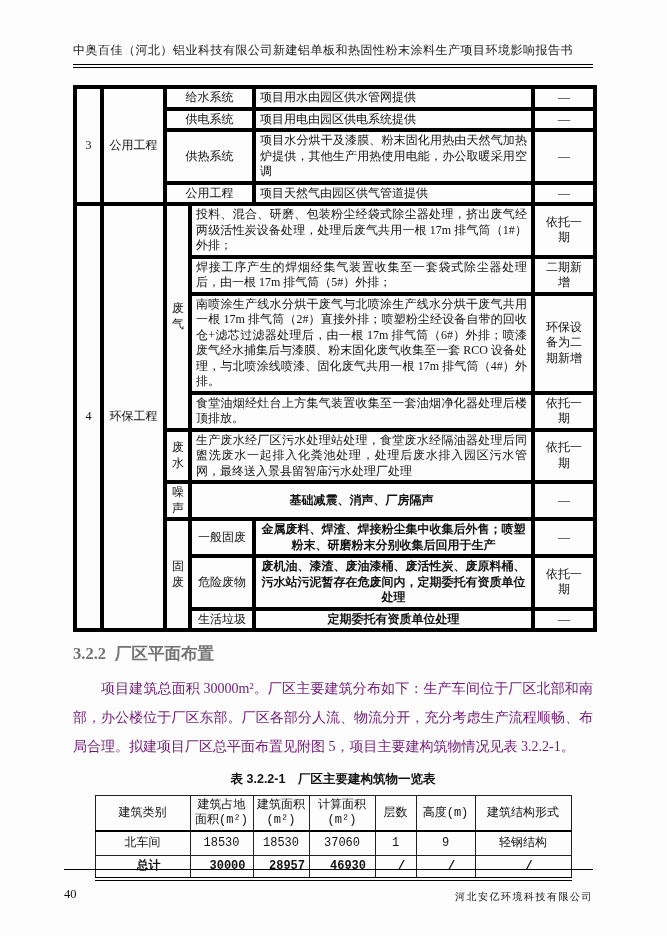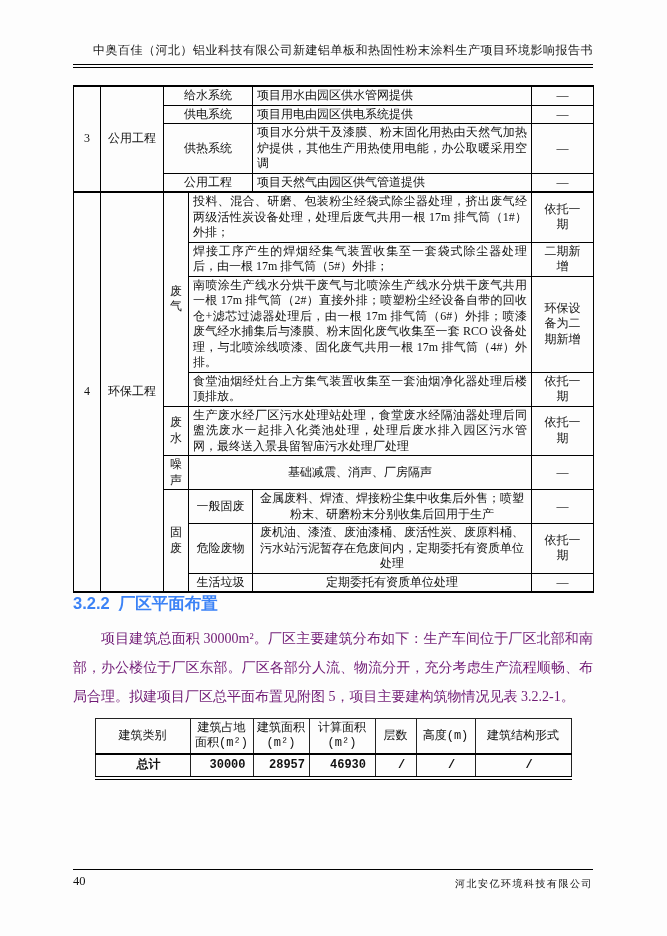--- a/index.html
+++ b/index.html
@@ -10,59 +10,59 @@
     margin: 0 auto;
     background: #fdfdfd;
     font-family: "Liberation Serif", "DejaVu Serif", serif;
     color: #111;
     overflow: hidden;
   }
   .content { padding: 42px 74px 0 73px; }
 
   
   .doc-header {
-    text-align: right;
+    text-align: left;
     font-size: 12px;
     letter-spacing: 0.5px;
     color: #1a1a1a;
     padding-bottom: 5px;
     border-bottom: 4px double #000;
     margin-bottom: 17px;
   }
 
   
   table { border-collapse: collapse; }
   .t1 {
     width: 520px;
     table-layout: fixed;
     font-size: 12px;
     line-height: 15.5px;
     border: 1px solid #000;
     border-top: 2px solid #000;
     border-bottom: 2.5px solid #000;
   }
   .t1 td {
-    border: 1px solid #000000;
+    border: 4px solid #000000;
     padding: 1px 4px;
     vertical-align: middle;
     text-align: center;
   }
   .t1 td.txt { text-align: justify; text-justify: inter-character; }
-  .t1 td.ctr { text-align: center; }
+  .t1 td.ctr { text-align: center; font-weight: bold; }
   .t1 tr.sec4-start td { border-top: 2px solid #000; }
   .t1 .narrow { padding: 1px 5px; }
   .t1 .status { padding: 1px 7px; }
 
   
   .sec-heading {
-    margin-top: 0;
-    font-family: Liberation Sans, sans-serif;
+    margin-top: 11px;
+    font-family: Liberation Serif, serif;
     font-weight: bold;
     font-size: 16.5px;
-    color: #3b82f6;
+    color: #737373;
   }
   .sec-heading .num { margin-right: 9px; }
 
   
   .para {
     margin-top: 9px;
     width: 520px;
     font-size: 14px;
     line-height: 29px;
     text-align: justify;
@@ -97,27 +97,27 @@
     vertical-align: middle;
     font-weight: normal;
   }
   .t2 thead th { border-bottom: 2px solid #000; padding: 2px 2px; }
   .t2 tr { height: 24px; }
   .t2 tr.total td { font-weight: bold; padding-left: 14px; }
 
   
   .doc-footer {
     position: absolute;
-    left: 73px; right: 74px;
+    left: 64px; right: 74px;
     top: 869px;
     border-top: 1.5px solid #000;
     display: flex;
     justify-content: space-between;
     align-items: flex-start;
-    padding-top: 4px;
+    padding-top: 17px;
   }
   .page-num { font-size: 12.5px; }
   .company { font-size: 10px; letter-spacing: 1.5px; padding-top: 3px; }
 </style>
 </head>
 <body>
 
 <div class="page">
   <div class="content">
 
@@ -206,20 +206,21 @@
         </tr>
       </tbody>
     </table>
 
     <div class="sec-heading">
       <span class="num">3.2.2</span><span>厂区平面布置</span>
     </div>
 
     <div class="para">项目建筑总面积 30000m²。厂区主要建筑分布如下：生产车间位于厂区北部和南部，办公楼位于厂区东部。厂区各部分人流、物流分开，充分考虑生产流程顺畅、布局合理。拟建项目厂区总平面布置见附图 5，项目主要建构筑物情况见表 3.2.2-1。</div>
 
+    <div class="t2-title">表 3.2.2-1　厂区主要建构筑物一览表</div>
 
     <div class="t2-wrap">
       <table class="t2">
         <colgroup>
           <col style="width:95px">
             <col style="width:63px">
             <col style="width:56px">
           <col style="width:66px">
             <col style="width:41px">
             <col style="width:59px">
@@ -230,20 +231,29 @@
             <th>建筑类别</th>
             <th>建筑占地面积(m²)</th>
             <th>建筑面积(m²)</th>
             <th>计算面积(m²)</th>
             <th>层数</th>
             <th>高度(m)</th>
             <th>建筑结构形式</th>
           </tr>
         </thead>
         <tbody>
+          <tr>
+            <td>北车间</td>
+            <td>18530</td>
+            <td>18530</td>
+            <td>37060</td>
+            <td>1</td>
+            <td>9</td>
+            <td>轻钢结构</td>
+          </tr>
           <tr class="total">
             <td>总计</td>
             <td>30000</td>
             <td>28957</td>
             <td>46930</td>
             <td>/</td>
             <td>/</td>
             <td>/</td>
           </tr>
         </tbody>

